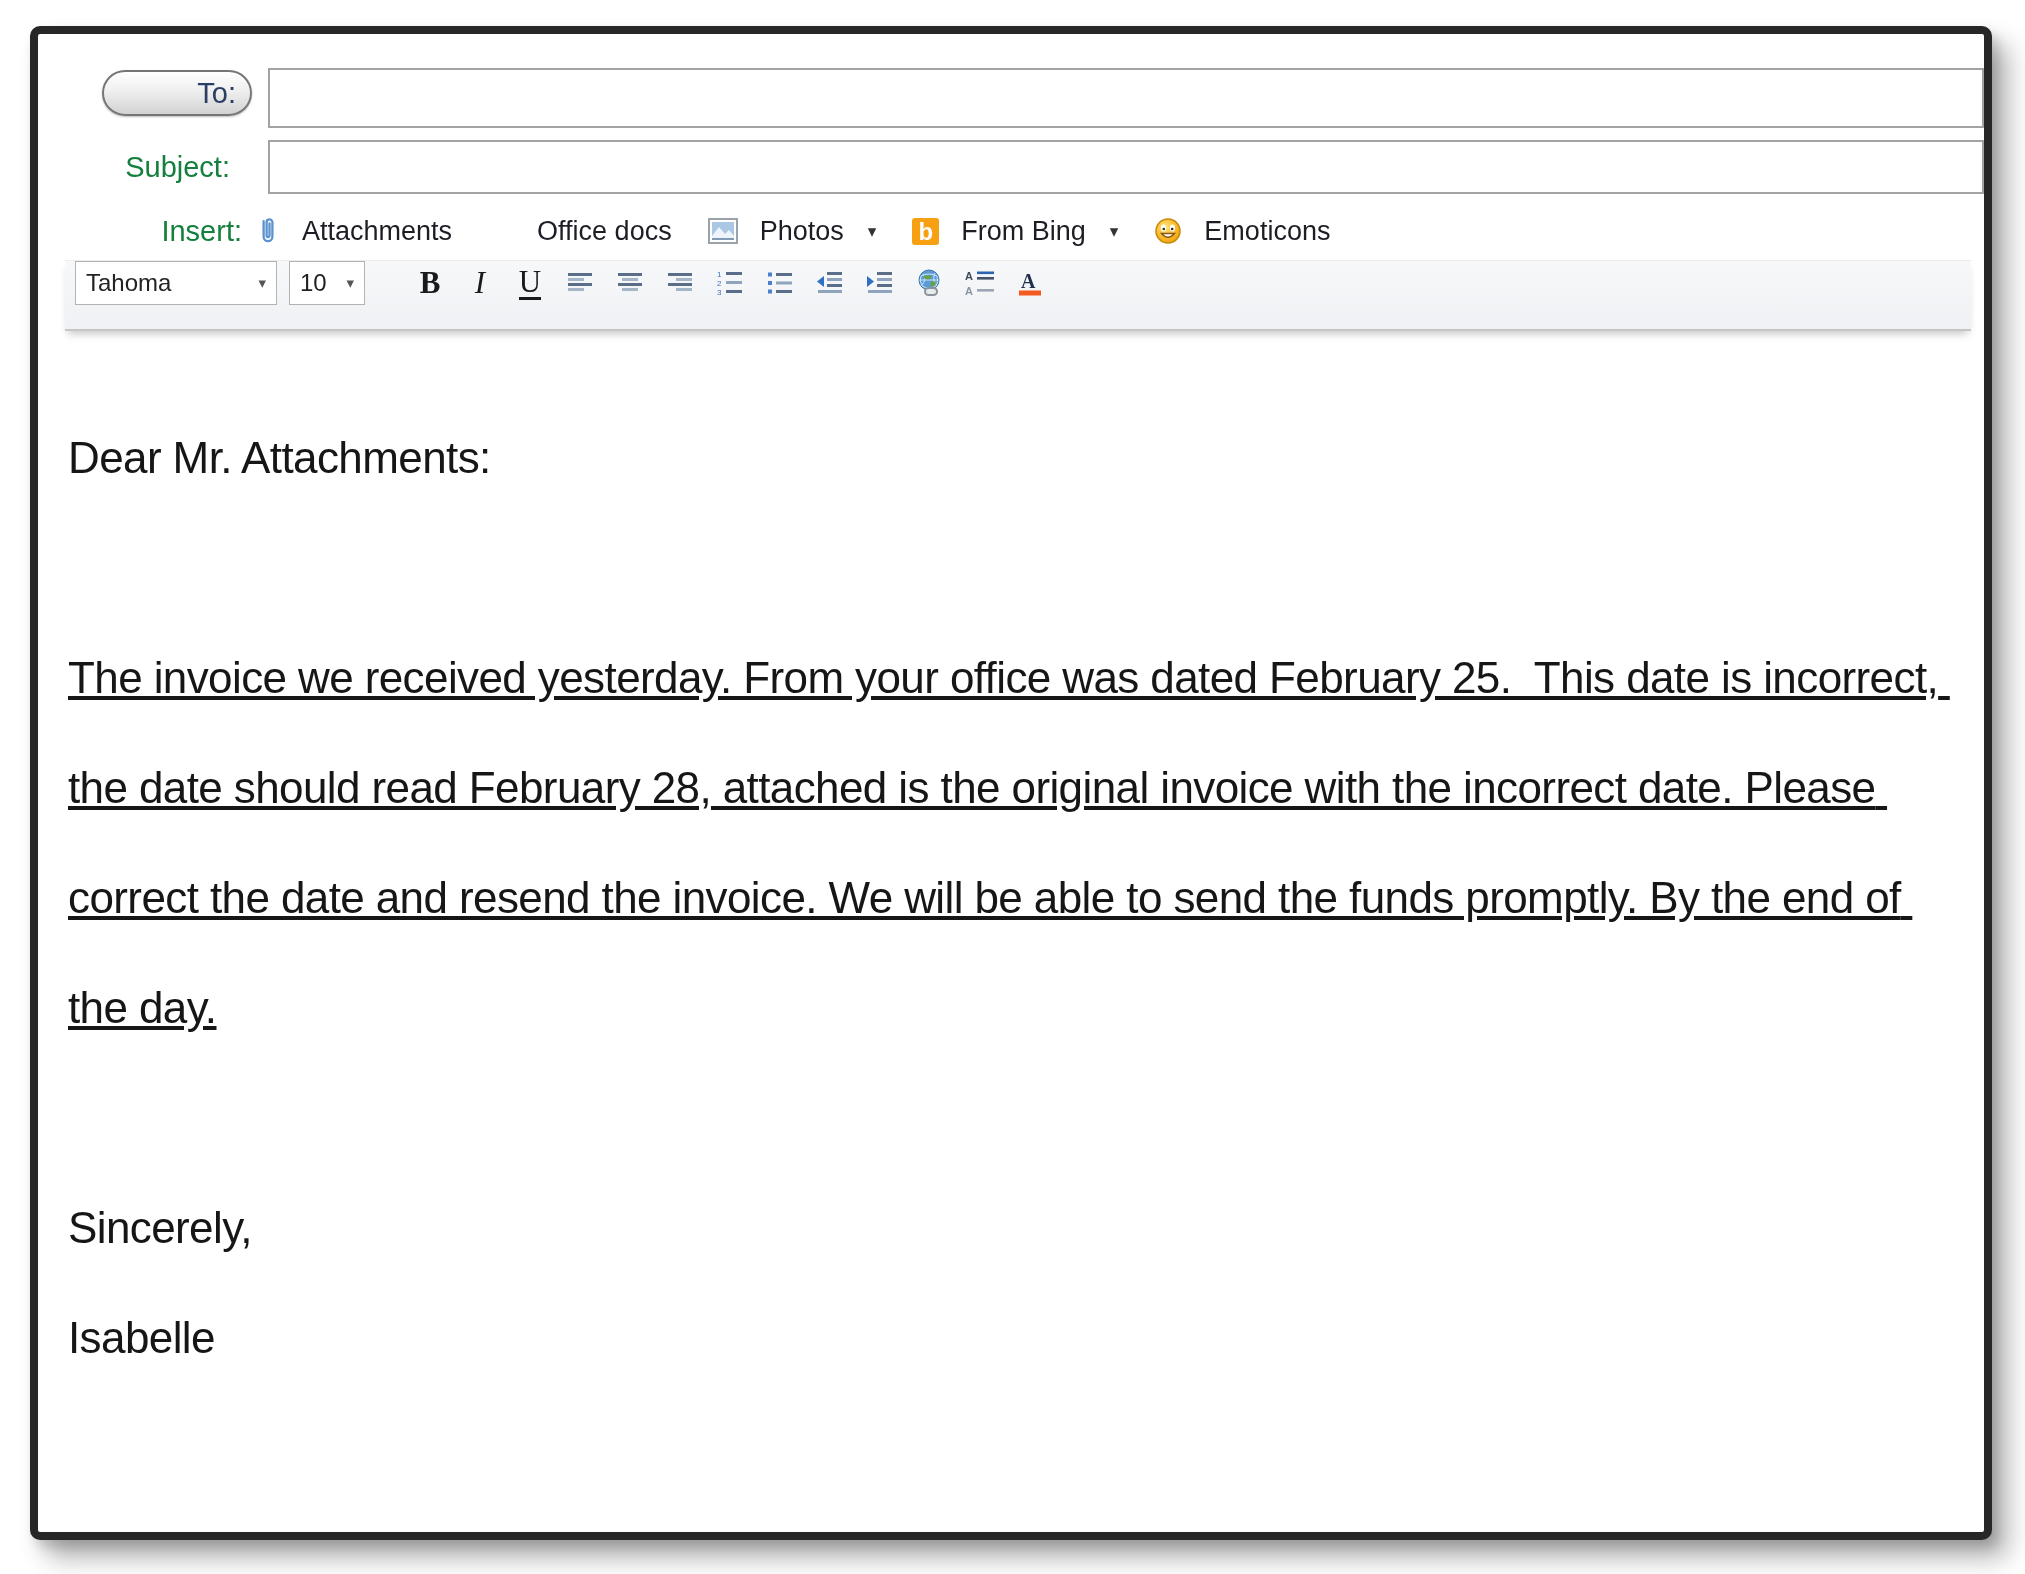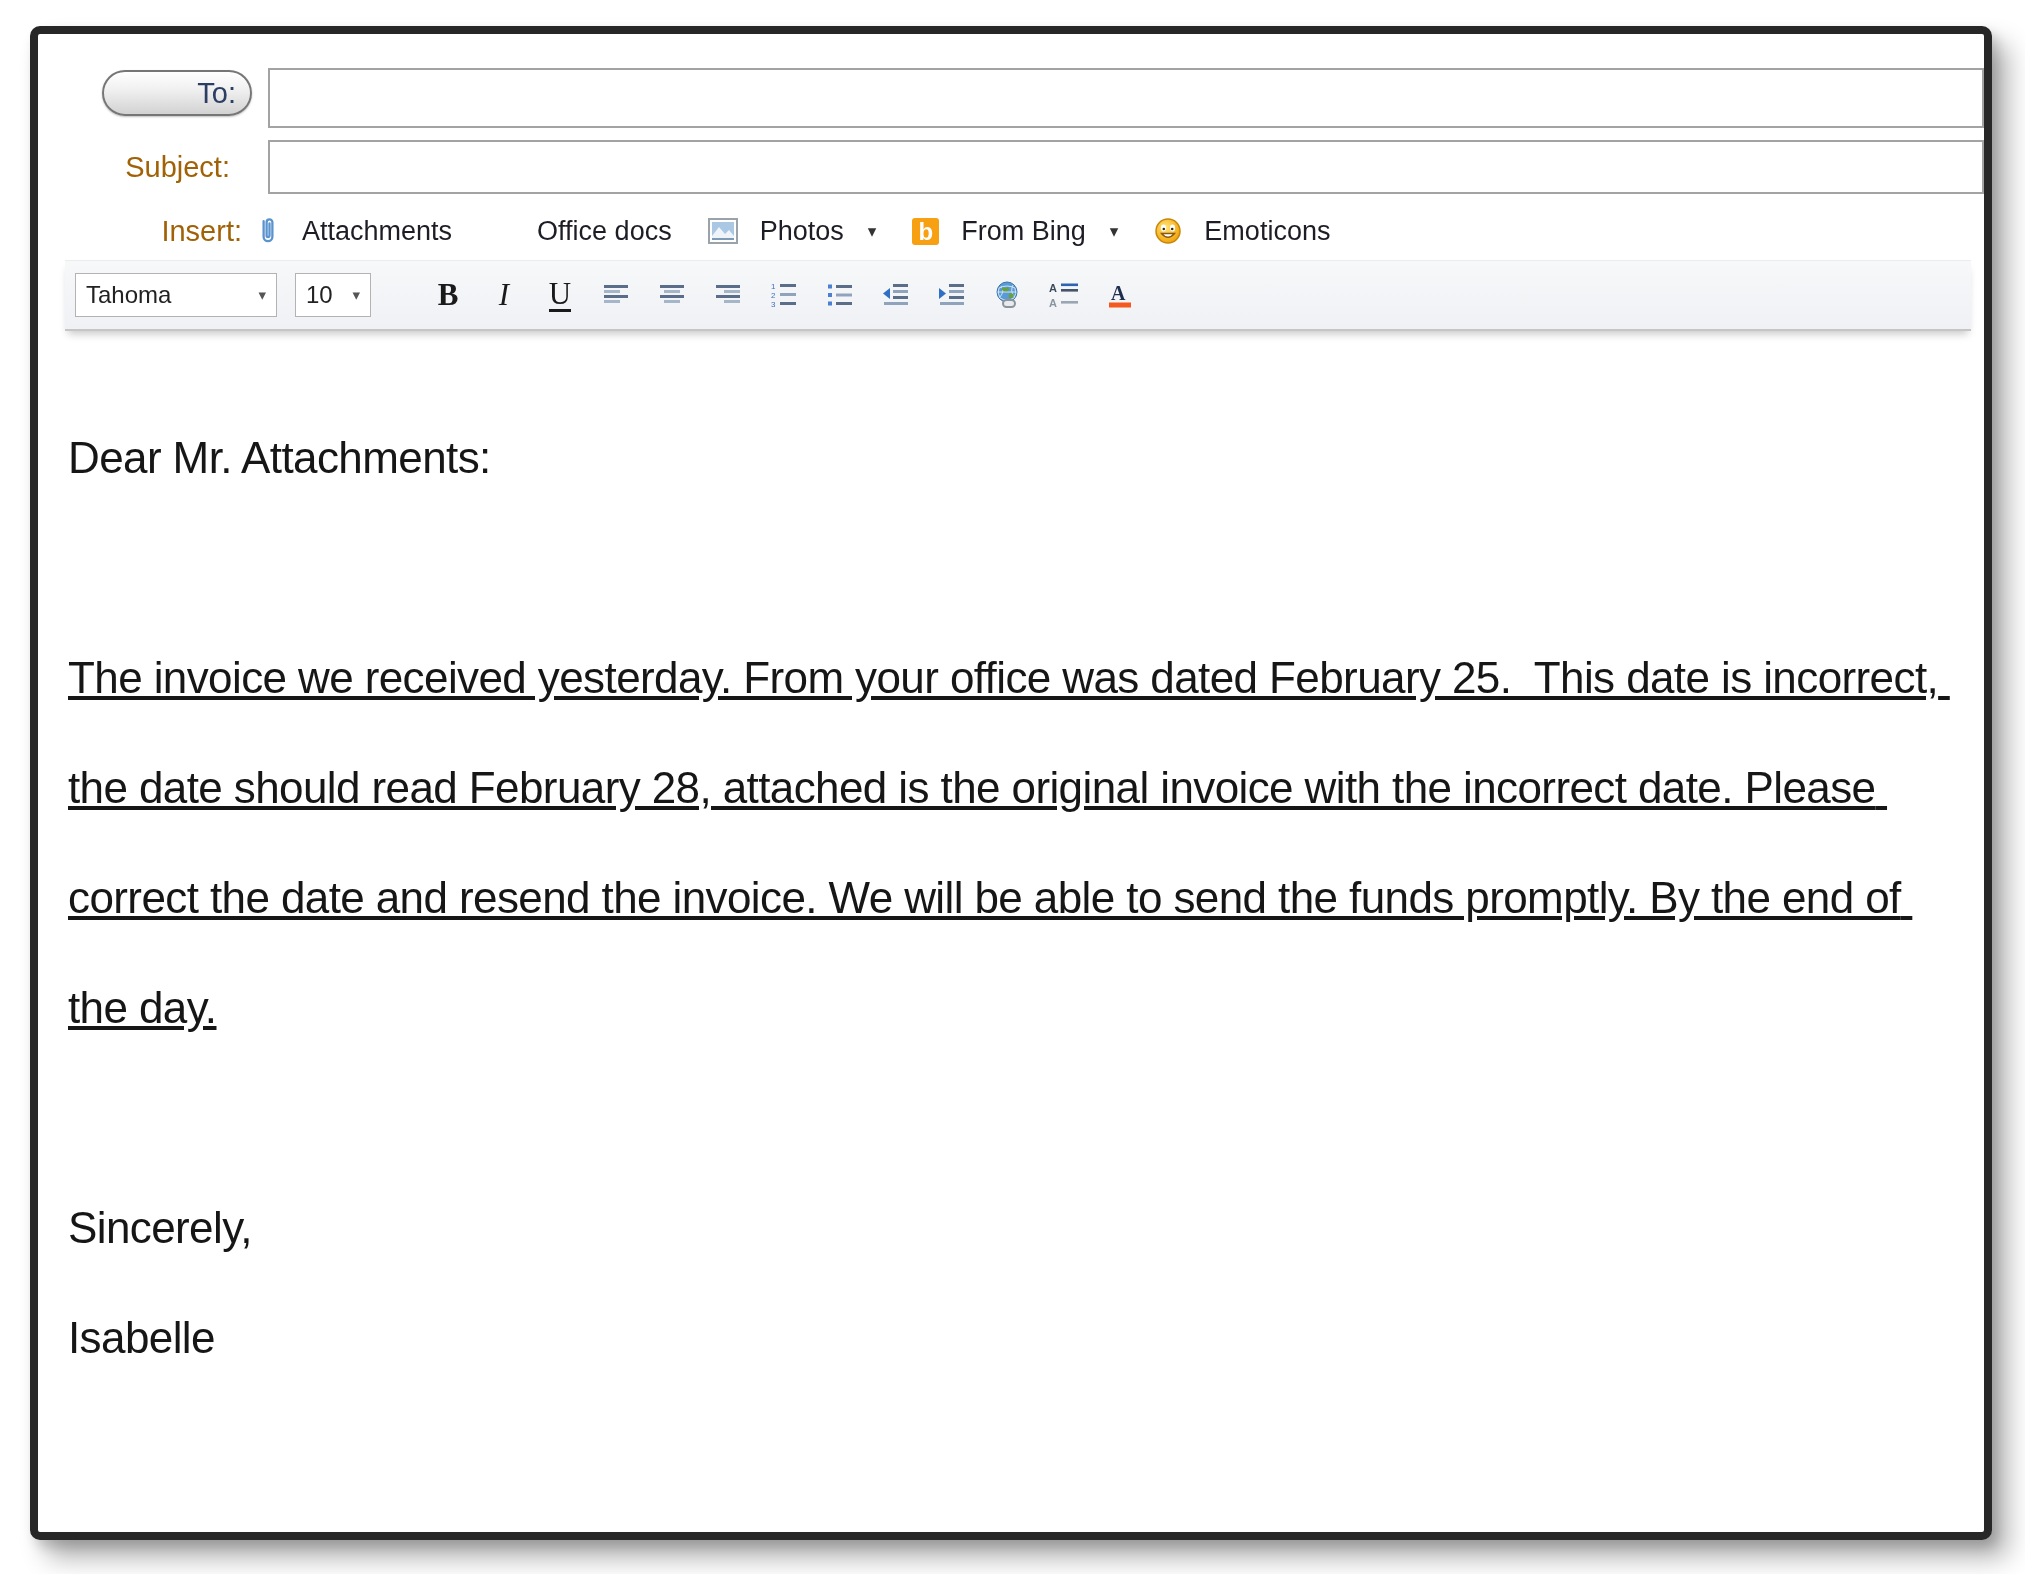--- a/index.html
+++ b/index.html
@@ -12,39 +12,39 @@
   .to-row{margin-top:34px;align-items:flex-start;}
   .to-pill{width:150px;height:46px;border-radius:24px;border:2px solid #767676;box-sizing:border-box;
     background:linear-gradient(#ffffff 0%,#efefef 45%,#d2d2d2 100%);
     display:flex;justify-content:flex-end;align-items:center;padding:0 14px 0 0;cursor:pointer;
     font-size:29px;color:#2b3e63;box-shadow:inset 0 1px 0 #fff, 0 1px 2px rgba(0,0,0,.25);margin-top:2px;}
   .field{flex:1;border:2px solid #a3a3a3;background:#fff;font-size:28px;color:#222;
     padding:0 12px;margin-left:16px;outline:none;}
   .to-field{height:56px;}
   .subject-row{margin-top:12px;}
   .subject-field{height:50px;}
-  .field-label{font-size:29px;color:#a16207;padding-right:22px;}
+  .field-label{font-size:29px;color:#15803d;padding-right:22px;}
   .insert-row{margin-top:16px;height:42px;}
   .insert-label{padding-right:10px;}
   .insert-items{display:flex;align-items:center;gap:36px;margin-left:4px;}
   .insert-item{display:flex;align-items:center;gap:22px;cursor:pointer;font-size:27px;color:#1d1d26;}
   .caret{font-size:17px;color:#333;margin-left:2px;}
   .icon{display:inline-flex;align-items:center;justify-content:center;}
   
   .office-grid{width:27px;height:27px;display:grid;grid-template-columns:12px 12px;grid-template-rows:12px 12px;gap:3px;}
   .office-grid i{border-radius:2px;}
   .office-grid i:nth-child(1){background:radial-gradient(circle at 50% 50%, #fff 0 3px, #f7a21b 3px);}
   .office-grid i:nth-child(2){background:radial-gradient(circle at 50% 50%, #fff 0 3px, #ef8a10 3px);}
   .office-grid i:nth-child(3){background:radial-gradient(circle at 50% 50%, #fff 0 3px, #f3b044 3px);}
   .office-grid i:nth-child(4){background:radial-gradient(circle at 50% 50%, #fff 0 3px, #e97c0c 3px);}
   .bing-badge{width:27px;height:27px;background:#f7a011;border-radius:3px;color:#fff;font-weight:bold;
     font-size:24px;line-height:27px;text-align:center;}
   
   .format-bar{margin:8px 13px 0 27px;height:68px;background:linear-gradient(#f7f8fa,#f0f1f4);
-    border-top:1px solid #ececec;border-bottom:2px solid #c5c5c5;display:flex;align-items:center;gap:14px;
+    border-top:1px solid #ececec;border-bottom:2px solid #c5c5c5;display:flex;align-items:flex-start;gap:8px;
     padding-left:10px;box-shadow:0 6px 8px -3px rgba(0,0,0,.22);}
   .select{height:44px;background:#fff;border:1px solid #b3b3b3;display:flex;align-items:center;
     justify-content:space-between;box-sizing:border-box;padding:0 10px;font-size:24px;color:#222;cursor:pointer;}
   .font-select{width:202px;}
   .size-select{width:76px;margin-left:4px;}
   .sel-caret{font-size:15px;color:#555;}
   .fmt-gap{width:28px;}
   .fmt-btn{background:transparent;border:none;width:42px;height:44px;display:flex;align-items:center;
     justify-content:center;cursor:pointer;padding:0;}
   .bi{font-family:"Liberation Serif", serif;font-size:31px;color:#1a1a1a;}

